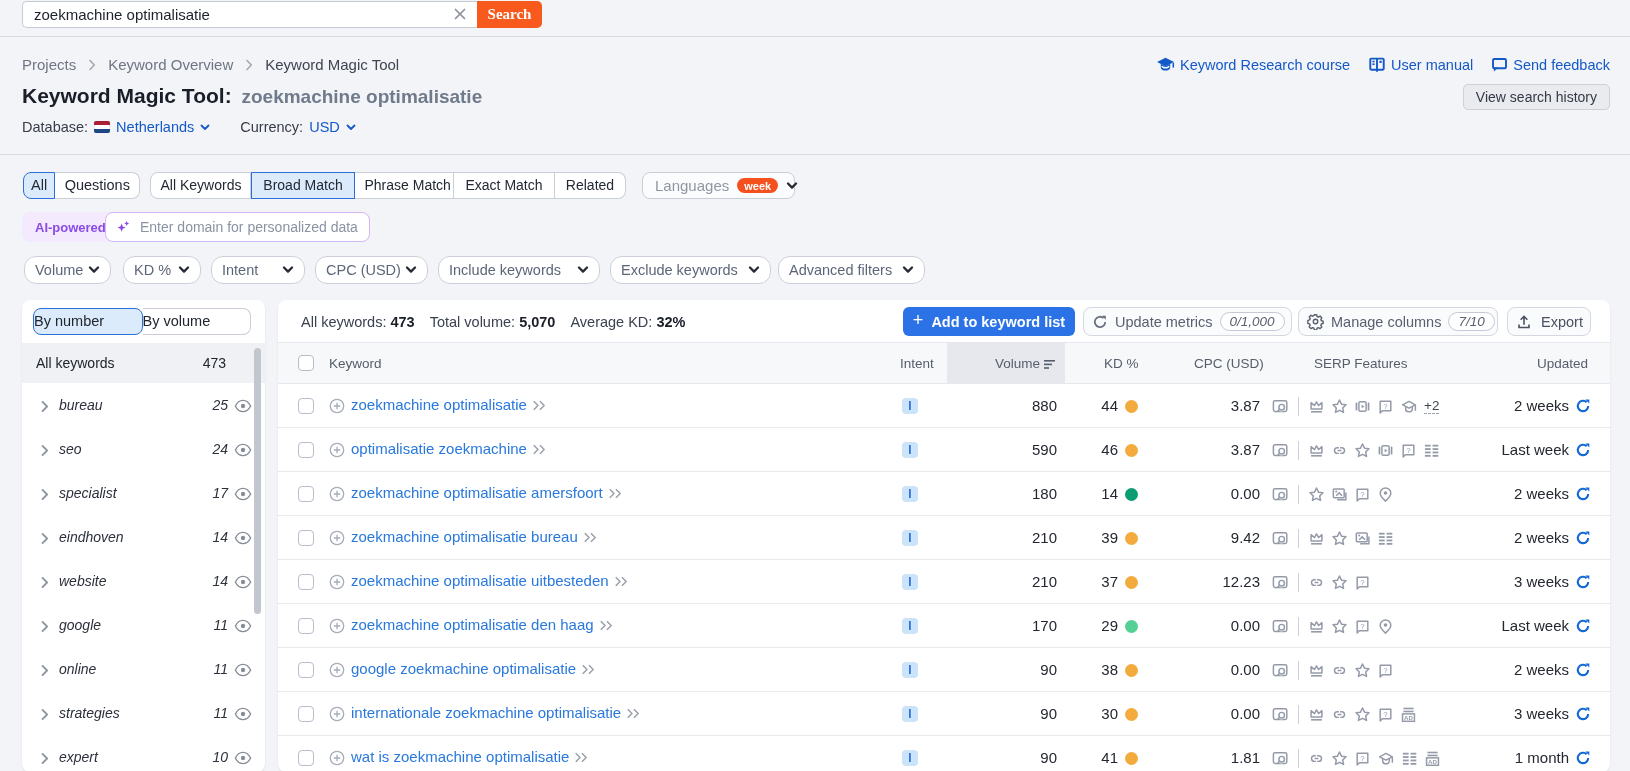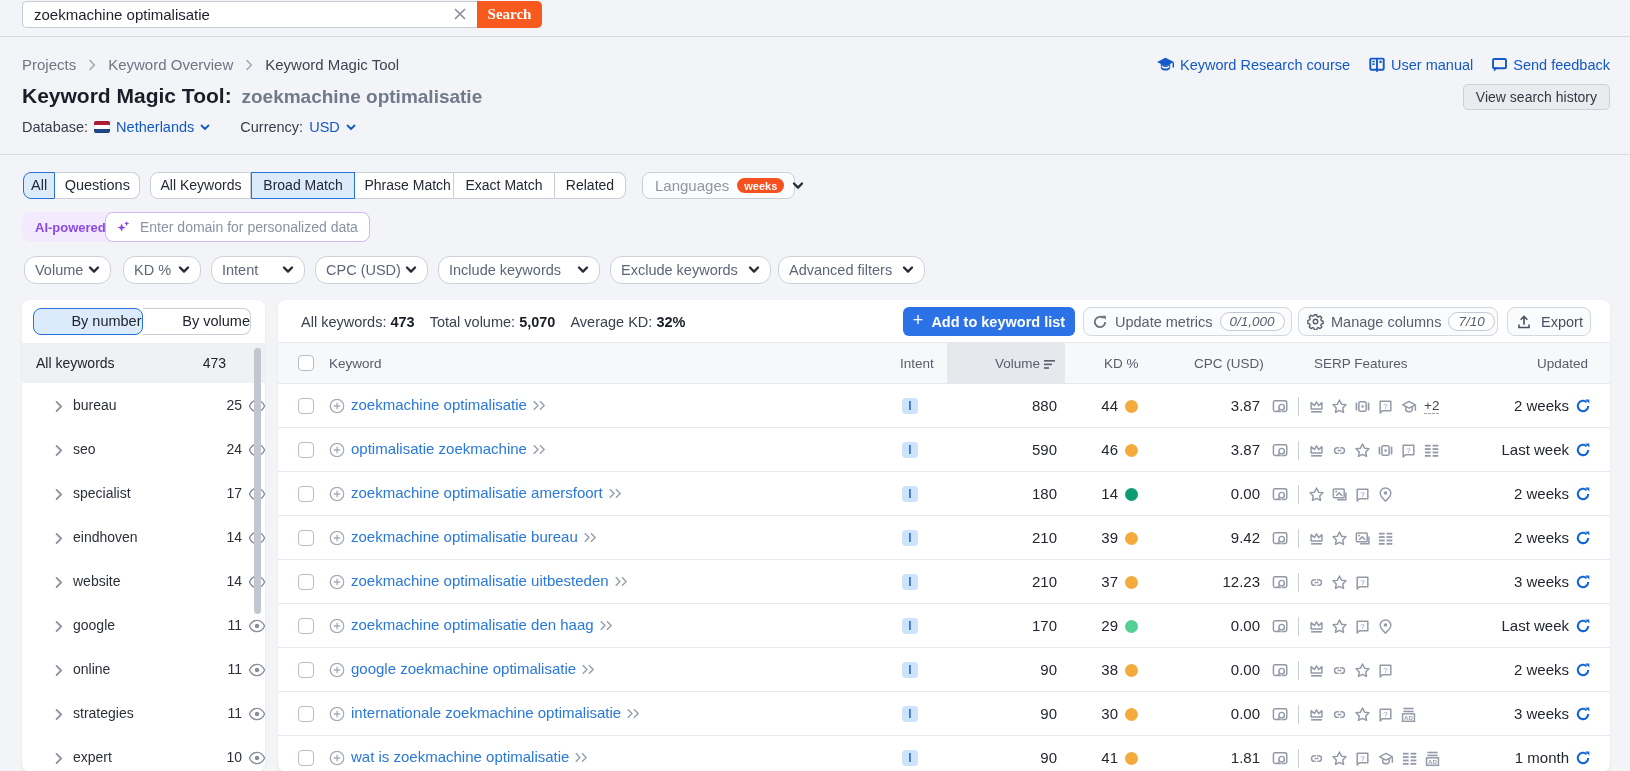--- a/index.html
+++ b/index.html
@@ -39,27 +39,27 @@
 #aiinput { position:absolute; left:83px; top:0; width:265px; height:30px; background:#fff; border:1.5px solid #d3b6f4; border-radius:8px; display:flex; align-items:center; padding:0 9px; gap:8px; }
 #aiinput .ph { font-size:14px; color:#8b93a2; white-space:nowrap; }
 
 .pill { position:absolute; top:256px; white-space:nowrap; height:28px; border:1px solid #ccd1d9; border-radius:12px; background:#fff; display:flex; align-items:center; justify-content:space-between; padding:0 10px; font-size:14.5px; color:#5d6678; }
 
 .card { position:absolute; top:300px; background:#fff; border-radius:8px; box-shadow:0 1px 2px rgba(27,31,38,.09); }
 #sidebar { left:22px; width:243px; height:472px; }
 #main { left:278px; width:1332px; height:472px; }
 
 #toggle { position:absolute; left:11px; top:8px; width:218px; height:27px; display:flex; }
-#toggle div { flex:1; text-align:right; font-size:14.5px; line-height:25px; color:#20262e; height:27px; }
+#toggle div { flex:1; text-align:left; font-size:14.5px; line-height:25px; color:#20262e; height:27px; }
 #tg1 { background:#dcebfb; border:1px solid #2a72da; border-radius:8px; }
 #tg2 { background:#fff; border:1px solid #c9ced7; border-left:none; border-radius:0 8px 8px 0; }
 #allkw { position:absolute; left:0; top:43px; width:243px; height:40px; background:#eff1f4; font-size:14px; color:#20252d; }
 #allkw .n1 { position:absolute; left:14px; top:12px; }
 #allkw .n2 { position:absolute; right:39px; top:12px; }
-.srow { position:absolute; left:16px; width:243px; height:44px; }
+.srow { position:absolute; left:2px; width:243px; height:44px;font-style:italic; }
 .schev { position:absolute; left:16px; top:16px; }
 .sname { position:absolute; left:35px; top:14px; font-size:14px; color:#2b303a; }
 .scnt { position:absolute; right:39px; top:14px; font-size:14px; color:#2b303a; }
 .seye { position:absolute; right:15px; top:16px; }
 #sscroll { position:absolute; right:4px; top:48px; width:7px; height:266px; background:#c2c6ce; border-radius:3.5px; }
 
 #toolbar { position:absolute; left:0; top:0; width:1332px; height:43px; border-bottom:1px solid #e6e8ed; }
 #summary { white-space:nowrap; position:absolute; left:23px; top:14px; font-size:14.5px; color:#3a4150; }
 #summary b { color:#191d26; }
 .tbtn { position:absolute; top:7px; height:29px; white-space:nowrap; border:1px solid #d3d7df; border-radius:8px; background:#fafbfc; display:flex; align-items:center; font-size:14.5px; color:#596070; }
@@ -151,21 +151,21 @@
 </div>
 <div class="tabs" style="left:150px;font-size:14px">
   <div class="tab first" style="width:101px">All Keywords</div>
       <div class="tab sel" style="width:104px">Broad Match</div>
       <div class="tab" style="width:99px">Phrase Match</div>
       <div class="tab" style="width:101px">Exact Match</div>
       <div class="tab last" style="width:71px">Related</div>
 </div>
 <div id="langs">
       <span class="lt">Languages</span>
-      <span class="beta">weeks</span>
+      <span class="beta">week</span>
       <span style="margin-left:auto;margin-right:3px;display:flex">
         <svg width="12" height="8" viewBox="0 0 10 7">
           <path d="M1.5 1.3 L5 4.9 L8.5 1.3" fill="none" stroke="#262b34" stroke-width="2" stroke-linecap="round" stroke-linejoin="round"></path>
         </svg>
       </span>
     </div>
 <div id="airow">
   <span id="ailabel">AI-powered</span>
   <div id="aiinput">
         <svg width="17" height="17" viewBox="0 0 16 16">

